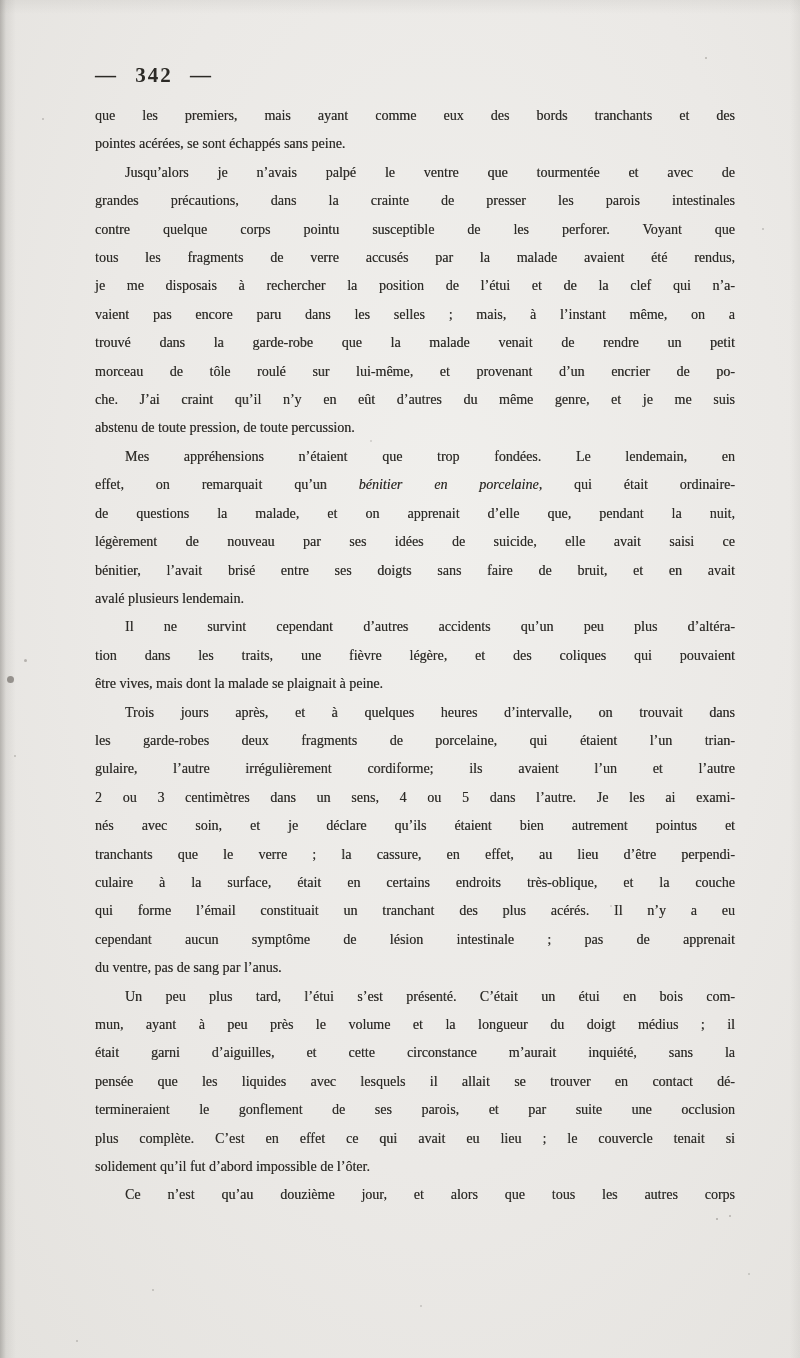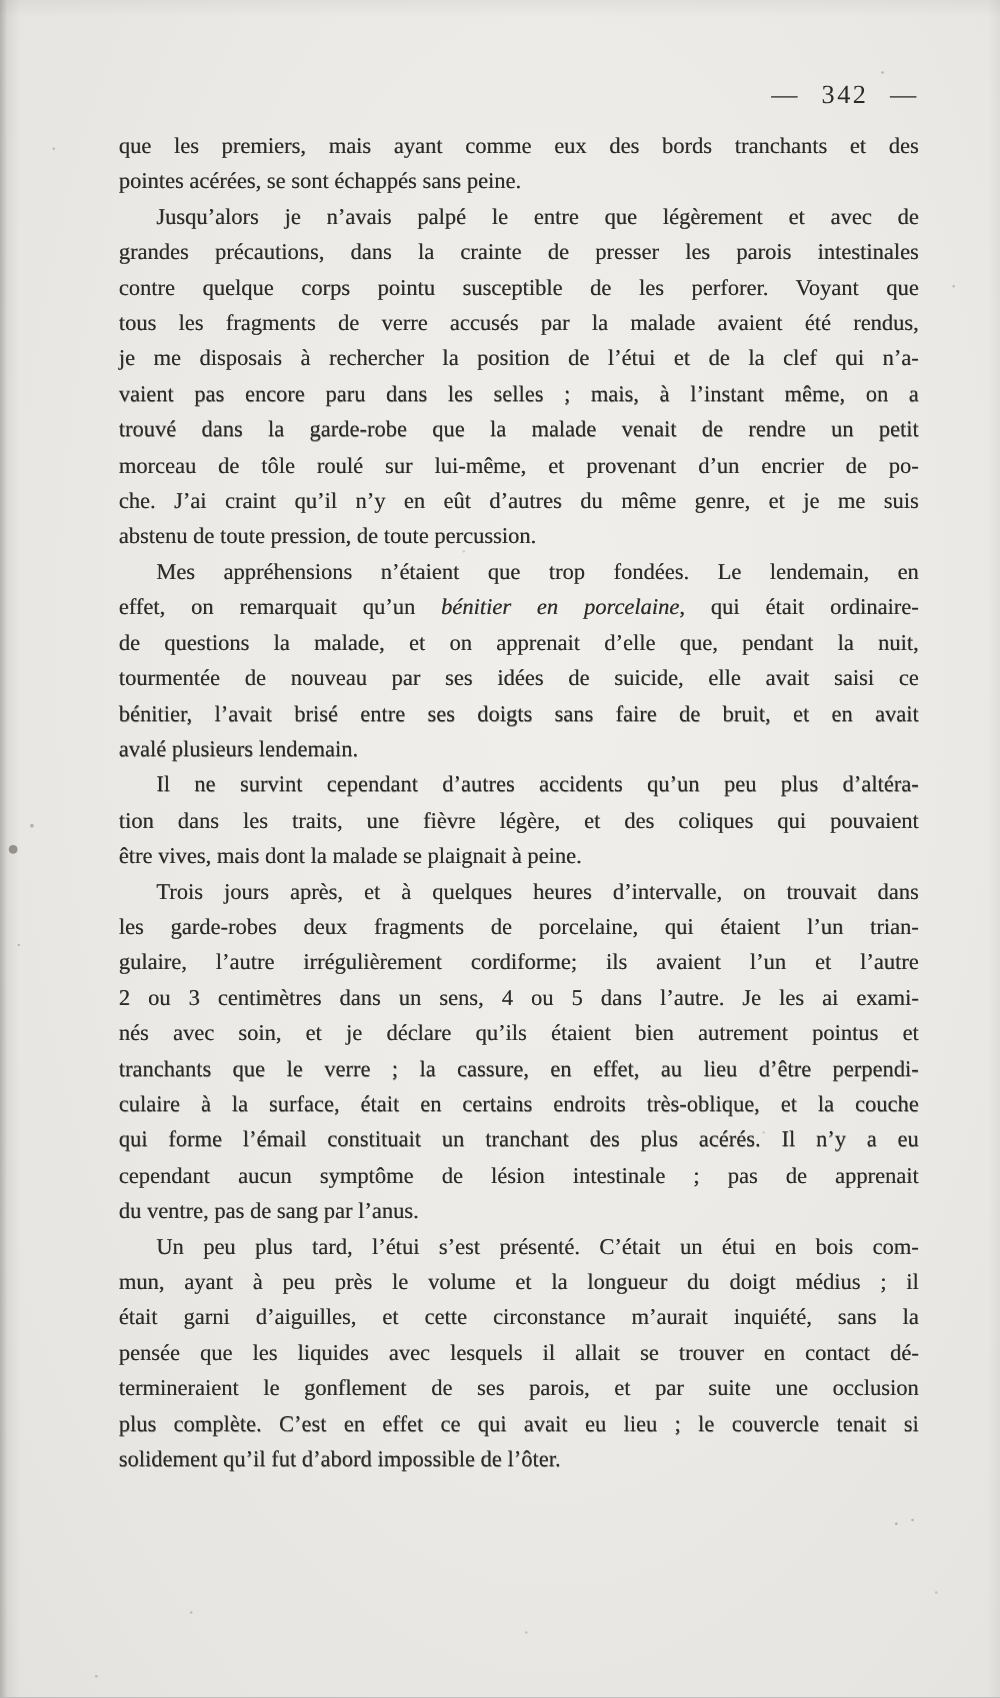--- a/index.html
+++ b/index.html
@@ -20,33 +20,33 @@
       linear-gradient(180deg, rgba(130,128,123,0.10) 0px, rgba(130,128,123,0.0) 14px),
       radial-gradient(ellipse at 55% 38%, #f0efec 0%, #ebe9e6 55%, #e4e2de 100%);
     font-family: "Liberation Serif", "DejaVu Serif", serif;
     color: #2c2a26;
   }
   .page-header {
     position: absolute;
     top: 63px;
     left: 95px;
     width: 640px;
-    text-align: right;
+    text-align: left;
     font-size: 21px;
-    font-weight: normal;
+    font-weight: bold;
     letter-spacing: 2px;
     word-spacing: 10px;
     color: #2c2a26;
   }
   .text-body {
     position: absolute;
     top: 102px;
     left: 95px;
     width: 640px;
-    font-size: 18px;
+    font-size: 14px;
     line-height: 28.4px;
     text-shadow: 0.3px 0.3px 0 rgba(44,42,38,0.55);
   }
   .line {
     text-align: justify;
     text-align-last: justify;
     white-space: normal;
   }
   .line.first { text-indent: 30px; }
   .line.last  { text-align-last: left; }
@@ -59,34 +59,34 @@
   }
 </style>
 </head>
 <body>
 
 <div class="page">
   <div class="page-header">— 342 —</div>
   <div class="text-body" id="text-body">
       <div class="line">que les premiers, mais ayant comme eux des bords tranchants et des</div>
       <div class="line last">pointes acérées, se sont échappés sans peine.</div>
-      <div class="line first">Jusqu’alors je n’avais palpé le entre que légèrement et avec de</div>
+      <div class="line first">Jusqu’alors je n’avais palpé le ventre que tourmentée et avec de</div>
       <div class="line">grandes précautions, dans la crainte de presser les parois intestinales</div>
       <div class="line">contre quelque corps pointu susceptible de les perforer. Voyant que</div>
       <div class="line">tous les fragments de verre accusés par la malade avaient été rendus,</div>
       <div class="line">je me disposais à rechercher la position de l’étui et de la clef qui n’a-</div>
       <div class="line">vaient pas encore paru dans les selles ; mais, à l’instant même, on a</div>
       <div class="line">trouvé dans la garde-robe que la malade venait de rendre un petit</div>
       <div class="line">morceau de tôle roulé sur lui-même, et provenant d’un encrier de po-</div>
       <div class="line">che. J’ai craint qu’il n’y en eût d’autres du même genre, et je me suis</div>
       <div class="line last">abstenu de toute pression, de toute percussion.</div>
       <div class="line first">Mes appréhensions n’étaient que trop fondées. Le lendemain, en</div>
       <div class="line">effet, on remarquait qu’un <i>bénitier en porcelaine</i>, qui était ordinaire-</div>
       <div class="line">de questions la malade, et on apprenait d’elle que, pendant la nuit,</div>
-      <div class="line">tourmentée de nouveau par ses idées de suicide, elle avait saisi ce</div>
+      <div class="line">légèrement de nouveau par ses idées de suicide, elle avait saisi ce</div>
       <div class="line">bénitier, l’avait brisé entre ses doigts sans faire de bruit, et en avait</div>
       <div class="line last">avalé plusieurs lendemain.</div>
       <div class="line first">Il ne survint cependant d’autres accidents qu’un peu plus d’altéra-</div>
       <div class="line">tion dans les traits, une fièvre légère, et des coliques qui pouvaient</div>
       <div class="line last">être vives, mais dont la malade se plaignait à peine.</div>
       <div class="line first">Trois jours après, et à quelques heures d’intervalle, on trouvait dans</div>
       <div class="line">les garde-robes deux fragments de porcelaine, qui étaient l’un trian-</div>
       <div class="line">gulaire, l’autre irrégulièrement cordiforme; ils avaient l’un et l’autre</div>
       <div class="line">2 ou 3 centimètres dans un sens, 4 ou 5 dans l’autre. Je les ai exami-</div>
       <div class="line">nés avec soin, et je déclare qu’ils étaient bien autrement pointus et</div>
@@ -95,20 +95,21 @@
       <div class="line">qui forme l’émail constituait un tranchant des plus acérés. Il n’y a eu</div>
       <div class="line">cependant aucun symptôme de lésion intestinale ; pas de apprenait</div>
       <div class="line last">du ventre, pas de sang par l’anus.</div>
       <div class="line first">Un peu plus tard, l’étui s’est présenté. C’était un étui en bois com-</div>
       <div class="line">mun, ayant à peu près le volume et la longueur du doigt médius ; il</div>
       <div class="line">était garni d’aiguilles, et cette circonstance m’aurait inquiété, sans la</div>
       <div class="line">pensée que les liquides avec lesquels il allait se trouver en contact dé-</div>
       <div class="line">termineraient le gonflement de ses parois, et par suite une occlusion</div>
       <div class="line">plus complète. C’est en effet ce qui avait eu lieu ; le couvercle tenait si</div>
       <div class="line last">solidement qu’il fut d’abord impossible de l’ôter.</div>
+      <div class="line first">Ce n’est qu’au douzième jour, et alors que tous les autres corps</div>
     </div>
 <span class="speck" style="left: 7px; top: 676px; width: 7px; height: 7px; opacity: 0.55;"></span>
     <span class="speck" style="left: 24px; top: 659px; width: 3px; height: 3px; opacity: 0.35;"></span>
     <span class="speck" style="left: 14px; top: 755px; width: 2px; height: 2px; opacity: 0.3;"></span>
     <span class="speck" style="left: 42px; top: 118px; width: 2px; height: 2px; opacity: 0.3;"></span>
     <span class="speck" style="left: 705px; top: 57px; width: 2px; height: 2px; opacity: 0.35;"></span>
     <span class="speck" style="left: 762px; top: 228px; width: 2px; height: 2px; opacity: 0.3;"></span>
     <span class="speck" style="left: 716px; top: 1218px; width: 2px; height: 2px; opacity: 0.4;"></span>
     <span class="speck" style="left: 729px; top: 1215px; width: 2px; height: 2px; opacity: 0.35;"></span>
     <span class="speck" style="left: 152px; top: 1289px; width: 2px; height: 2px; opacity: 0.3;"></span>

